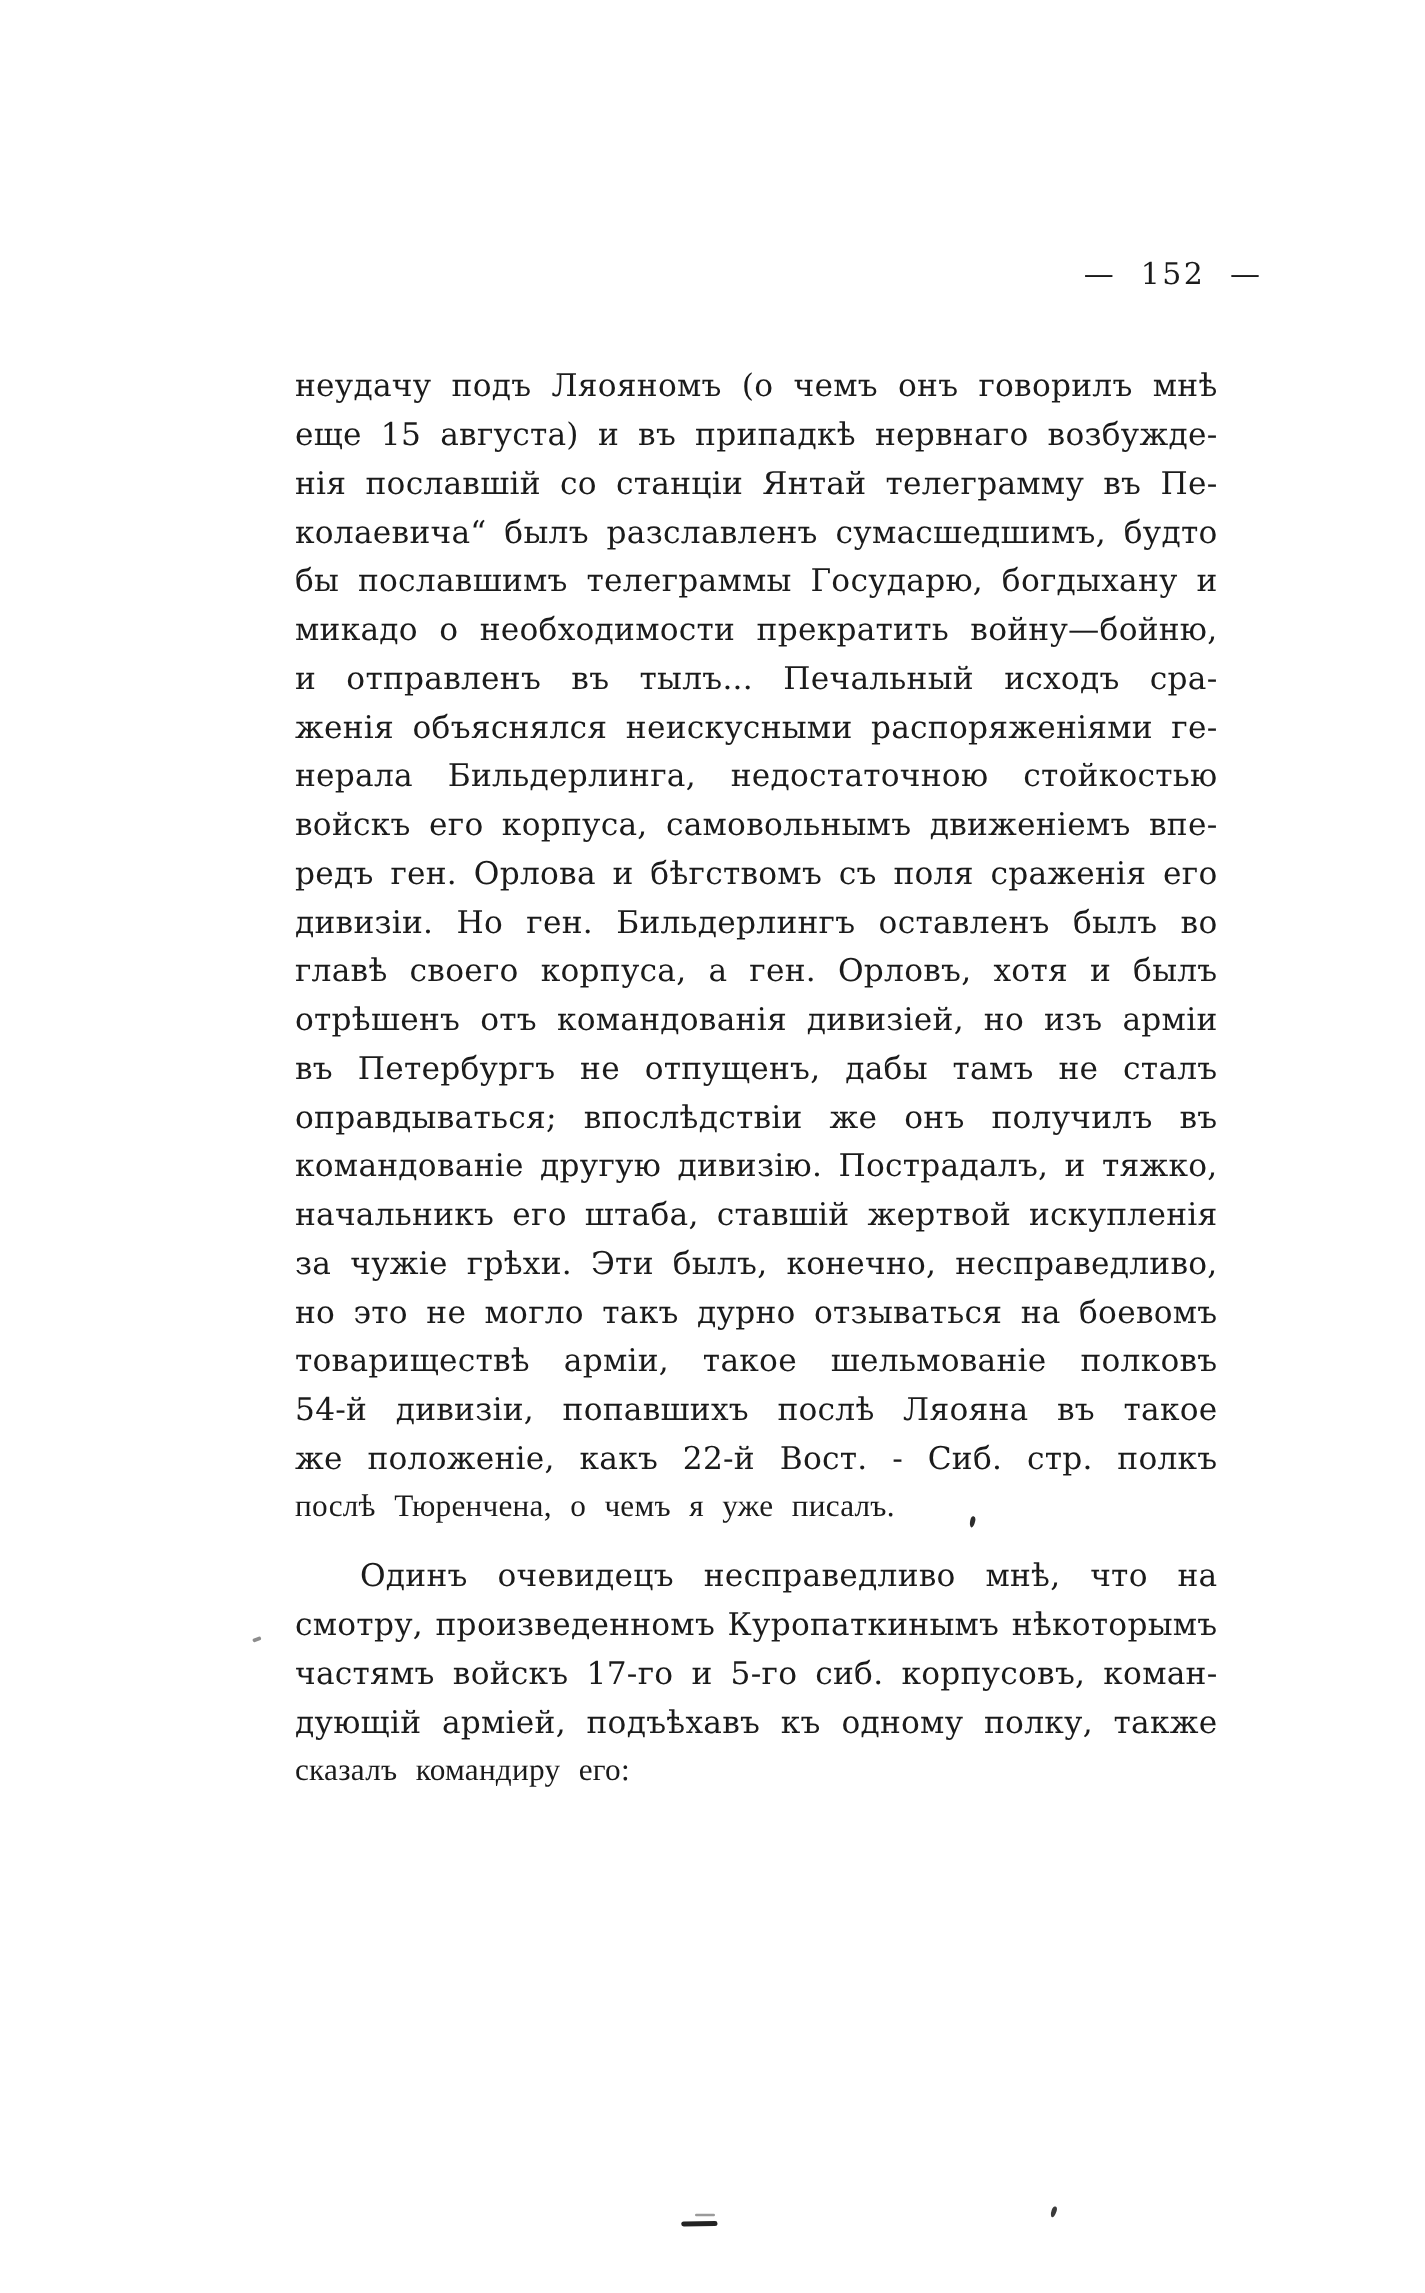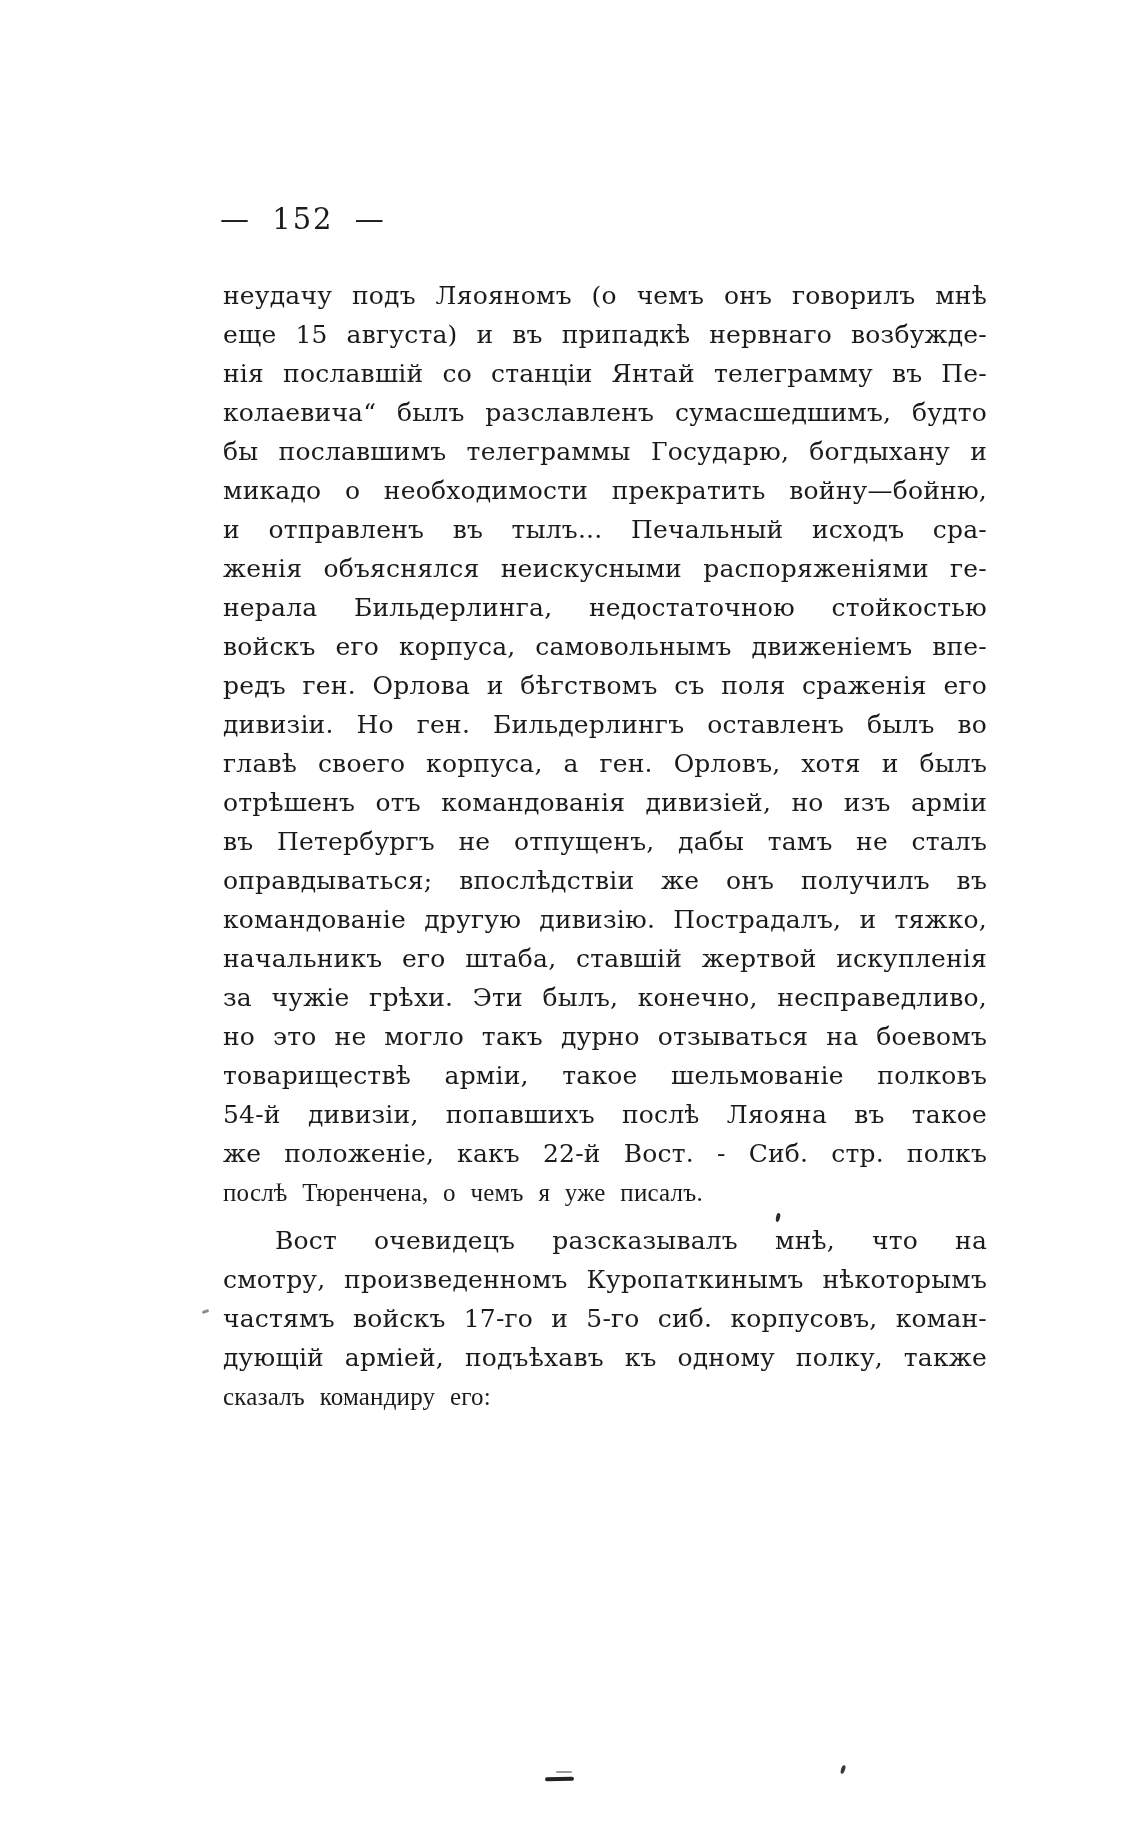--- a/index.html
+++ b/index.html
@@ -13,36 +13,36 @@
     height: 1834px;
     overflow: hidden;
     font-family: "DejaVu Serif", "Liberation Serif", serif;
     color: #1b1b1b;
   }
   .page-number {
     position: absolute;
     top: 206px;
     left: 220px;
     width: 790px;
-    text-align: left;
-    font-size: 29px;
+    text-align: right;
+    font-size: 24px;
     line-height: 26px;
     letter-spacing: 2px;
     word-spacing: 10px;
     white-space: nowrap;
   }
   .text-block {
     position: absolute;
     left: 220px;
     top: 273px;
     width: 770px;
     font-size: 25px;
     line-height: 39px;
   }
-  .paragraph { margin: 3px; }
+  .paragraph { margin: 16px; }
   .paragraph.spaced { margin-top: 9px; }
   .line {
     text-align: justify;
     text-align-last: justify;
     text-justify: inter-word;
     letter-spacing: 0.2px;
   }
   .line.indent { padding-left: 52px; }
   .line.last {
     text-align-last: left;
@@ -126,21 +126,21 @@
       <div class="line">командованіе другую дивизію. Пострадалъ, и тяжко,</div>
       <div class="line">начальникъ его штаба, ставшій жертвой искупленія</div>
       <div class="line">за чужіе грѣхи. Эти былъ, конечно, несправедливо,</div>
       <div class="line">но это не могло такъ дурно отзываться на боевомъ</div>
       <div class="line">товариществѣ арміи, такое шельмованіе полковъ</div>
       <div class="line">54-й дивизіи, попавшихъ послѣ Ляояна въ такое</div>
       <div class="line">же положеніе, какъ 22-й Вост. - Сиб. стр. полкъ</div>
       <div class="line last">послѣ Тюренчена, о чемъ я уже писалъ.</div>
     </div>
     <div class="paragraph spaced">
-      <div class="line indent">Вост очевидецъ разсказывалъ мнѣ, что на</div>
+      <div class="line indent">Одинъ очевидецъ несправедливо мнѣ, что на</div>
       <div class="line">смотру, произведенномъ Куропаткинымъ нѣкоторымъ</div>
       <div class="line">частямъ войскъ 17-го и 5-го сиб. корпусовъ, коман-</div>
       <div class="line">дующій арміей, подъѣхавъ къ одному полку, также</div>
       <div class="line last">сказалъ командиру его:</div>
     </div>
   </div>
 
 <div class="ink-dash"></div>
 <div class="ink-dash-faint"></div>
 <div class="ink-tick-right"></div>

